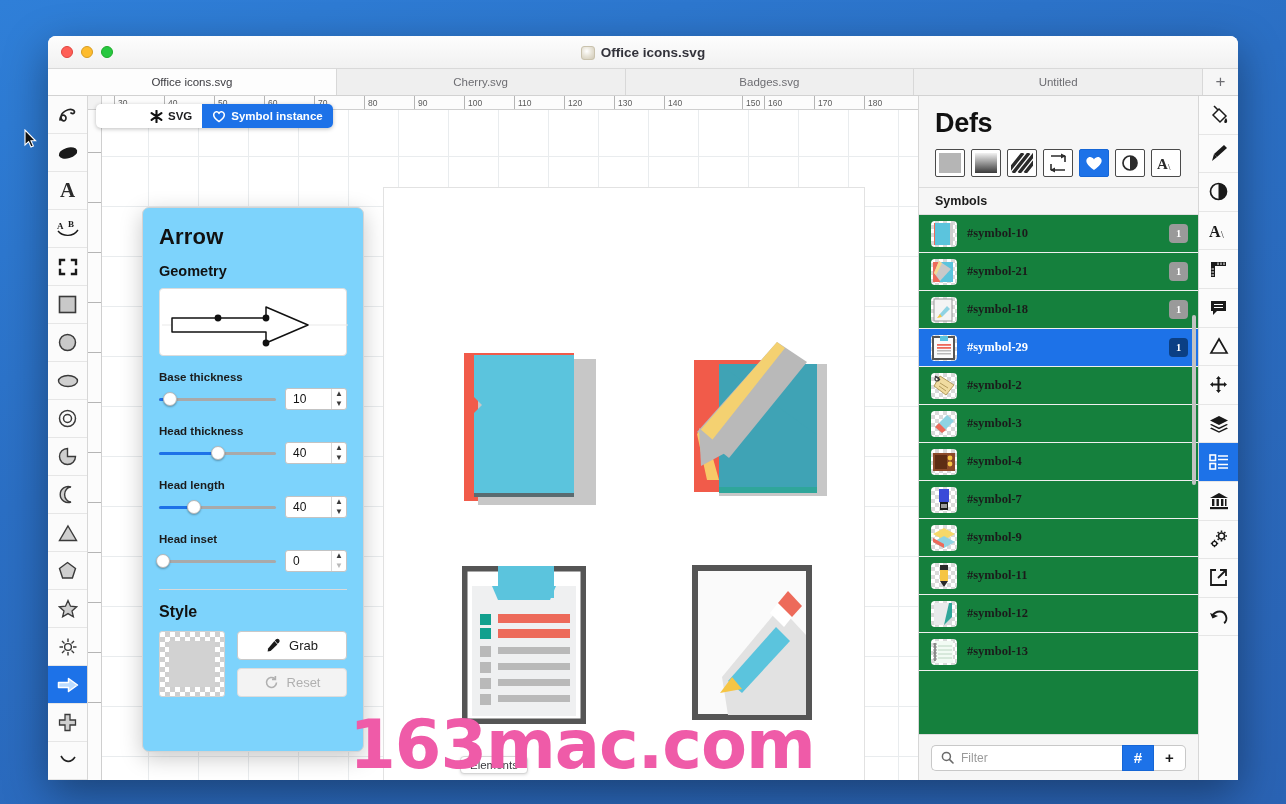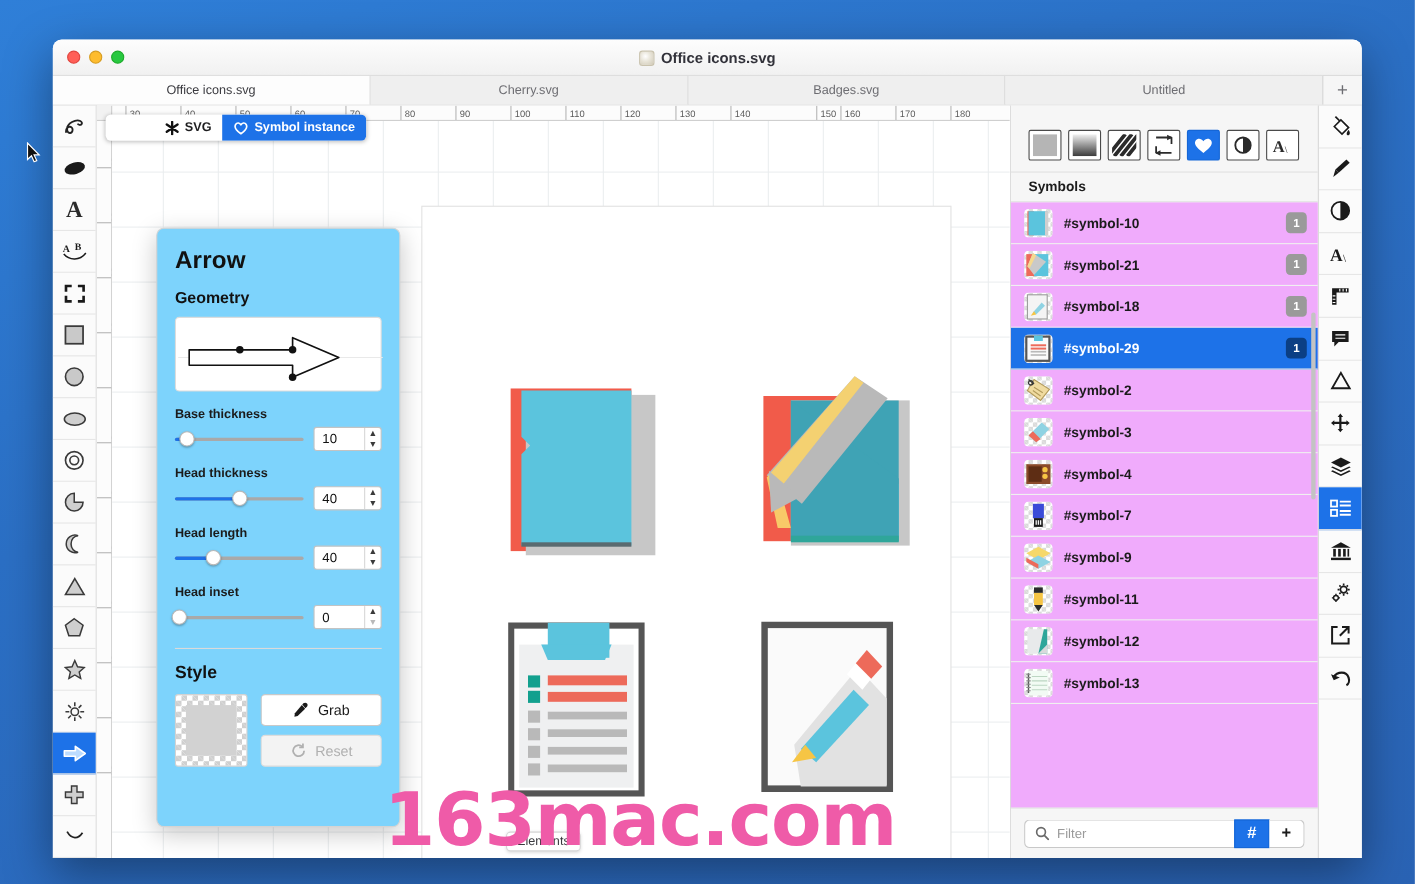--- a/index.html
+++ b/index.html
@@ -216,21 +216,21 @@
   .dicon{
     width:30px;height:28px; border:1.5px solid #4a4a4a; border-radius:2px;
     background:#fff; display:flex;align-items:center;justify-content:center; overflow:hidden;
   }
   .dicon.sel{ background:#1d72e8; border-color:#1566d6; }
 
   .sym-head{
     background:#f6f6f6; border-bottom:1px solid #e0e0e0;
     padding:6px 16px; font-size:12.5px; font-weight:bold; color:#1b1b1b;
   }
-  .symlist{ flex:1 1 auto; overflow:hidden; position:relative; background:#f0abfc; }
+  .symlist{ flex:1 1 auto; overflow:hidden; position:relative; background:#15803d;font-family:Liberation Serif, serif; }
   .symrow{
     height:38px; display:flex; align-items:center; gap:10px; padding:0 10px 0 12px;
     border-bottom:1px solid #f0f0f0;
   }
   .symrow.sel{ background:#1d72e8; }
   .symthumb{
     width:26px;height:26px;border-radius:4px; flex:0 0 auto; position:relative; overflow:hidden;
     background-image:
       linear-gradient(45deg,#dadada 25%,transparent 25%,transparent 75%,#dadada 75%),
       linear-gradient(45deg,#dadada 25%,transparent 25%,transparent 75%,#dadada 75%);
@@ -655,20 +655,21 @@
               </div>
             </div>
           </div>
         </div>
 
       </div>
 
       <div class="rightpanel">
 
         <div class="defs-head">
+          <div class="defs-title">Defs</div>
           <div class="defs-icons">
 
             <div class="dicon">
               <svg width="22" height="20" viewBox="0 0 22 20">
                   <rect x="0" y="0" width="22" height="20" fill="#b5b5b5"></rect>
                 </svg>
             </div>
             <div class="dicon">
               <svg width="22" height="20" viewBox="0 0 22 20">
                   <defs>

